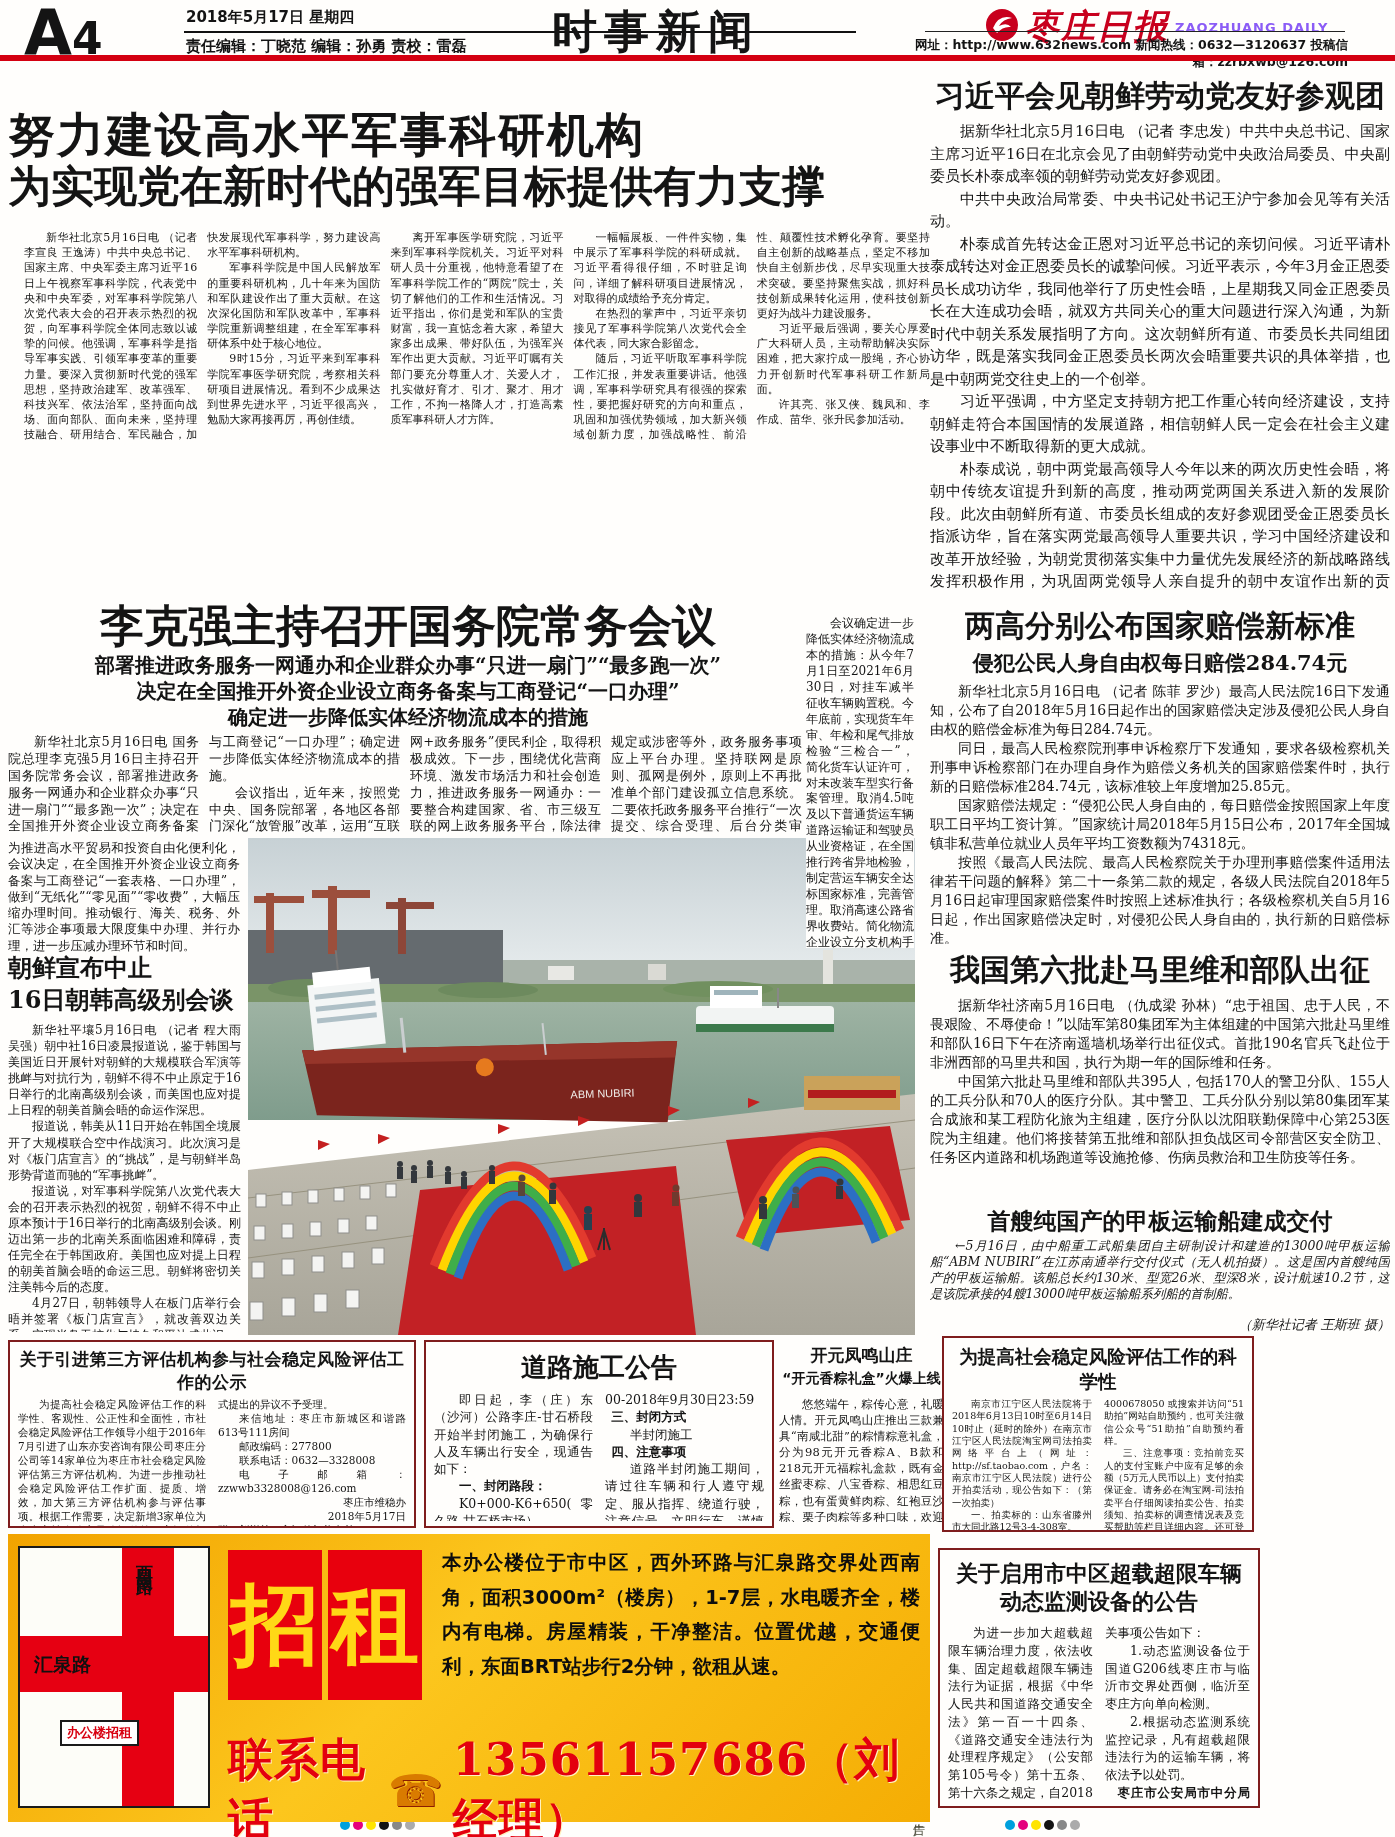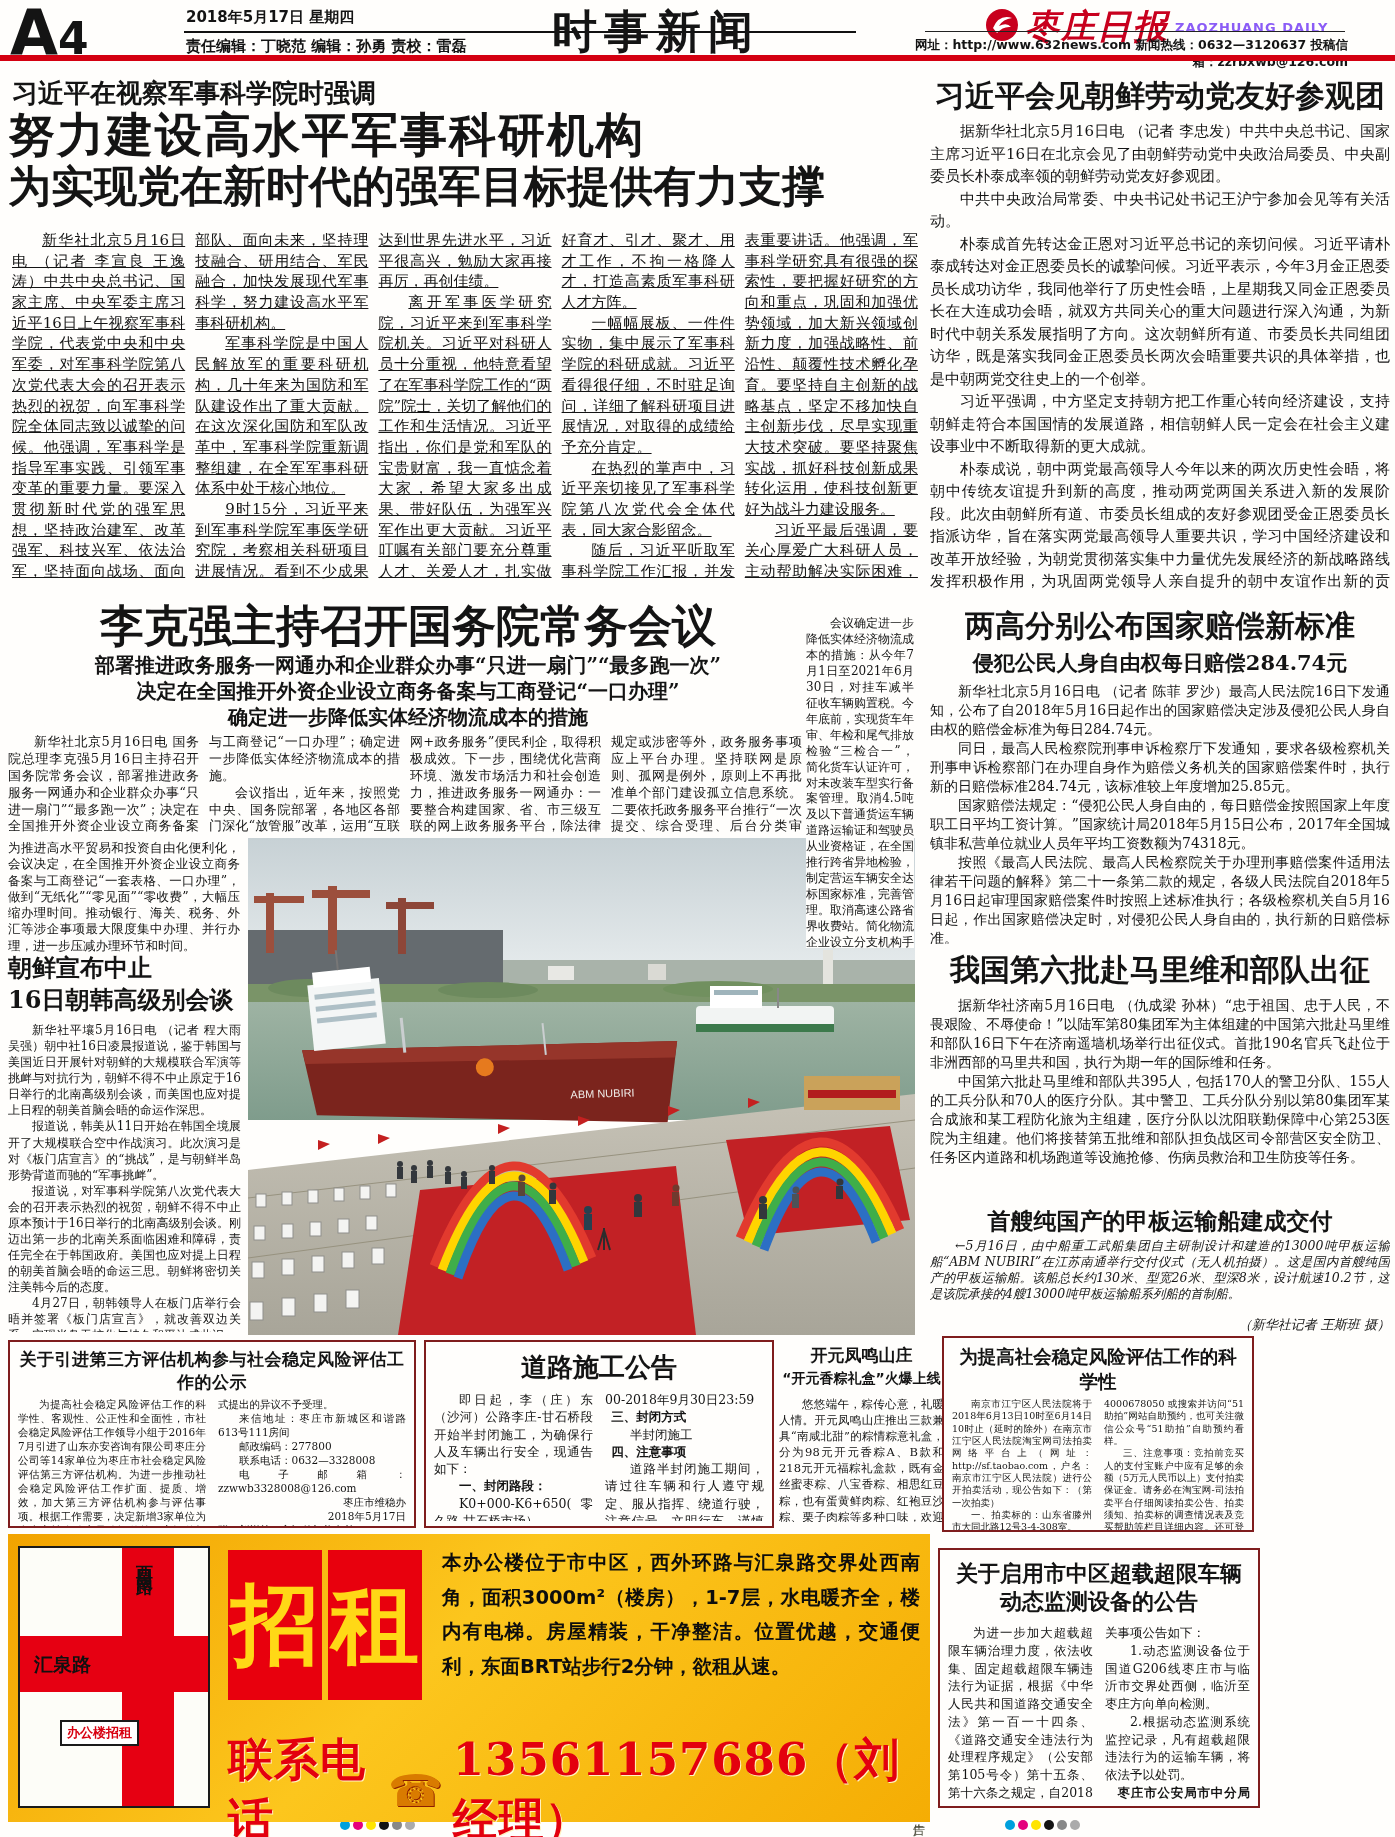--- a/index.html
+++ b/index.html
@@ -7,37 +7,37 @@
   .page { position:relative; width:1395px; height:1837px; background:#fffefc; margin:0 auto; overflow:hidden; color:#141414; }
   .abs { position:absolute; }
   .sans { font-family:"DejaVu Sans","Liberation Sans",sans-serif; }
   .serif { font-family:"DejaVu Serif","Liberation Serif",serif; }
   .b { font-weight:bold; }
   .ctr { text-align:center; }
   .clip { overflow:hidden; }
   .jbody p { margin:0; text-indent:2em; text-align:justify; }
   .cont p:first-child { text-indent:0; }
   
-  #edition { left:10px; top:2px; font-weight:900; line-height:1; }
+  #edition { left:24px; top:2px; font-weight:900; line-height:1; }
   #edition .big { font-size:62px; } #edition .small { font-size:44px; }
   #hd-date { left:186px; top:8px; font-size:15px; font-weight:bold; }
   #hd-rule-l { left:184px; top:31px; width:672px; height:2px; background:#111; }
   #hd-staff { left:186px; top:37px; font-size:15px; font-weight:bold; }
   #hd-section { left:552px; top:2px; font-size:45px; font-weight:bold; letter-spacing:7px; }
   #hd-brand { left:985px; top:4px; display:flex; align-items:center; gap:6px; }
   #brand-cn { font-size:34px; color:#c8001e; font-weight:bold; font-style:italic; letter-spacing:2px; }
   #brand-en { font-size:13px; color:#8b5cf6; letter-spacing:1px; font-weight:bold; }
   #hd-rule-r { left:925px; top:31px; width:420px; height:1px; background:#222; }
   #hd-contact { left:908px; top:37px; width:440px; font-size:12.5px; font-weight:bold; text-align:right; }
   #redbar { left:0; top:55px; width:1395px; height:6px; }
   
   #a1-kicker { left:12px; top:76px; font-size:26px; font-weight:bold; }
   #a1-hl1 { left:8px; top:104px; font-size:47px; font-weight:900; letter-spacing:2px; }
   #a1-hl2 { left:8px; top:158px; font-size:43px; font-weight:900; }
-  #a1-body { left:12px; top:230px; width:906px; height:362px; font-size:15px; line-height:1.38; column-count:5; column-gap:10px;text-decoration:underline; }
+  #a1-body { left:24px; top:230px; width:906px; height:362px; font-size:11px; line-height:1.38; column-count:5; column-gap:10px; }
   
   #a3-hl { left:8px; top:597px; width:800px; font-size:44px; font-weight:900; }
   #a3-subs { left:8px; top:652px; width:800px; }
   #a3-subs p { text-indent:0; text-align:center; font-weight:bold; font-size:20px; line-height:26px; }
   #a3-bodyA { left:8px; top:734px; width:794px; height:102px; font-size:13px; line-height:1.3; column-count:4; column-gap:10px; }
   #a3-bodyB { left:8px; top:840px; width:232px; height:112px; font-size:12.5px; line-height:1.3; }
   #a3-bodyC { left:806px; top:616px; width:108px; height:332px; font-size:12px; line-height:1.33; background:#fffefc; z-index:3; }
   
   #photo { left:248px; top:838px; width:667px; height:497px; z-index:1; }
   
@@ -117,21 +117,20 @@
           <circle cx="17" cy="17" r="16" fill="#c8001e"></circle>
           <path d="M8 20 Q14 6 27 10 Q18 11 14 18 Q22 14 26 19 Q18 18 12 25 Z" fill="#fff"></path>
         </svg></span>
     <span id="brand-cn">枣庄日报</span>
     <span id="brand-en" class="sans">ZAOZHUANG DAILY</span>
   </div>
   <div class="abs" id="hd-rule-r"></div>
   <div class="abs sans" id="hd-contact">网址：http://www.632news.com  新闻热线：0632—3120637  投稿信箱：zzrbxwb@126.com</div>
   <div class="abs" id="redbar" style="background:#d40011"></div>
 
-  <div class="abs serif" id="a1-kicker">习近平在视察军事科学院时强调</div>
   <div class="abs sans" id="a1-hl1">努力建设高水平军事科研机构</div>
   <div class="abs sans" id="a1-hl2">为实现党在新时代的强军目标提供有力支撑</div>
   <div class="abs jbody clip" id="a1-body">
       <p>新华社北京5月16日电 （记者 李宣良 王逸涛）中共中央总书记、国家主席、中央军委主席习近平16日上午视察军事科学院，代表党中央和中央军委，对军事科学院第八次党代表大会的召开表示热烈的祝贺，向军事科学院全体同志致以诚挚的问候。他强调，军事科学是指导军事实践、引领军事变革的重要力量。要深入贯彻新时代党的强军思想，坚持政治建军、改革强军、科技兴军、依法治军，坚持面向战场、面向部队、面向未来，坚持理技融合、研用结合、军民融合，加快发展现代军事科学，努力建设高水平军事科研机构。</p>
       <p>军事科学院是中国人民解放军的重要科研机构，几十年来为国防和军队建设作出了重大贡献。在这次深化国防和军队改革中，军事科学院重新调整组建，在全军军事科研体系中处于核心地位。</p>
       <p>9时15分，习近平来到军事科学院军事医学研究院，考察相关科研项目进展情况。看到不少成果达到世界先进水平，习近平很高兴，勉励大家再接再厉，再创佳绩。</p>
       <p>离开军事医学研究院，习近平来到军事科学院机关。习近平对科研人员十分重视，他特意看望了在军事科学院工作的“两院”院士，关切了解他们的工作和生活情况。习近平指出，你们是党和军队的宝贵财富，我一直惦念着大家，希望大家多出成果、带好队伍，为强军兴军作出更大贡献。习近平叮嘱有关部门要充分尊重人才、关爱人才，扎实做好育才、引才、聚才、用才工作，不拘一格降人才，打造高素质军事科研人才方阵。</p>
       <p>一幅幅展板、一件件实物，集中展示了军事科学院的科研成就。习近平看得很仔细，不时驻足询问，详细了解科研项目进展情况，对取得的成绩给予充分肯定。</p>
       <p>在热烈的掌声中，习近平亲切接见了军事科学院第八次党代会全体代表，同大家合影留念。</p>
       <p>随后，习近平听取军事科学院工作汇报，并发表重要讲话。他强调，军事科学研究具有很强的探索性，要把握好研究的方向和重点，巩固和加强优势领域，加大新兴领域创新力度，加强战略性、前沿性、颠覆性技术孵化孕育。要坚持自主创新的战略基点，坚定不移加快自主创新步伐，尽早实现重大技术突破。要坚持聚焦实战，抓好科技创新成果转化运用，使科技创新更好为战斗力建设服务。</p>

